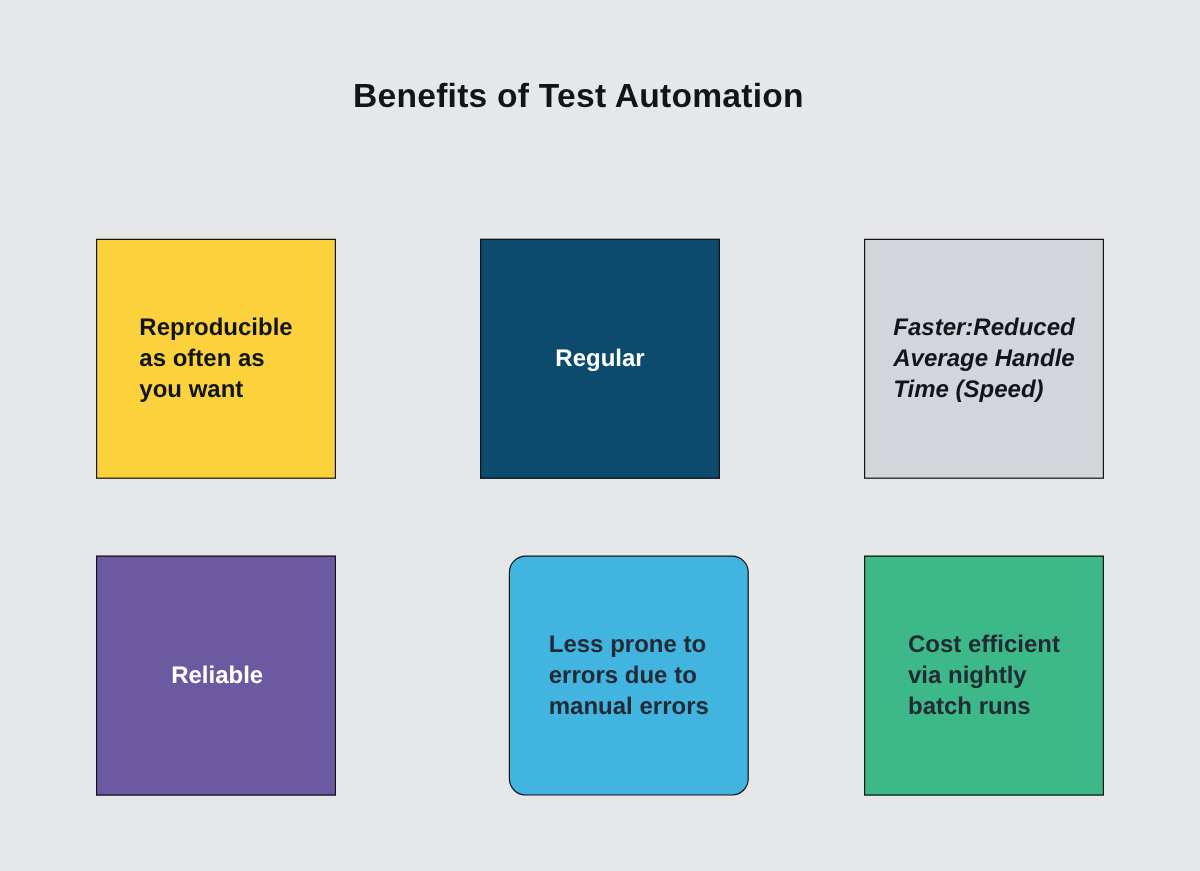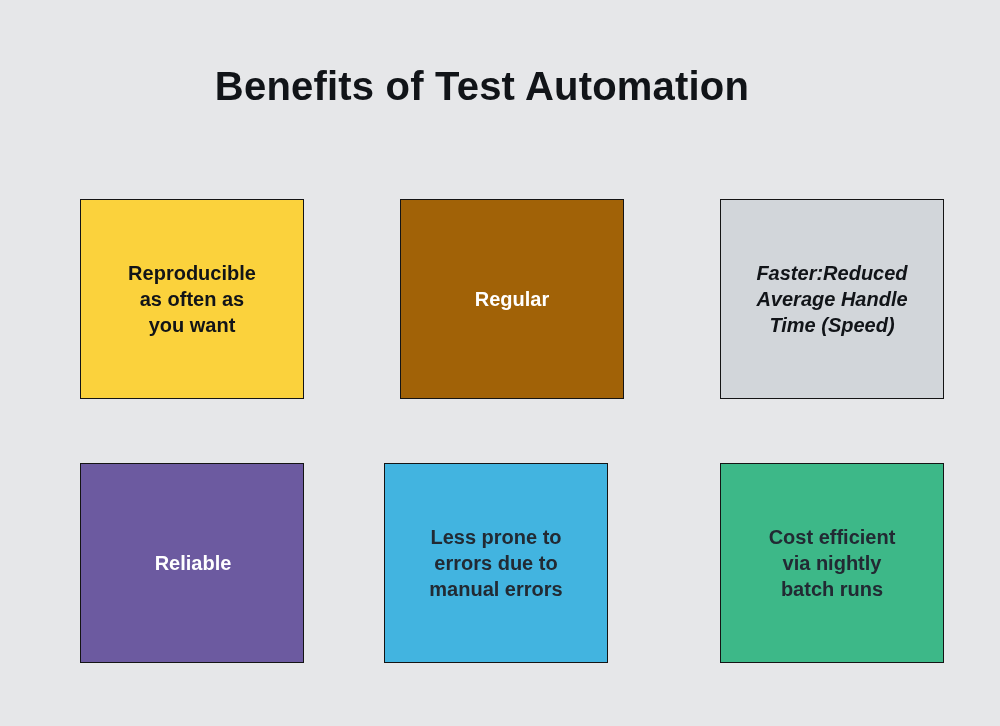--- a/index.html
+++ b/index.html
@@ -15,61 +15,60 @@
     height: 726px;
     background: #e6e7e9;
     overflow: hidden;
   }
   .page-title {
     position: absolute;
     top: 64px;
     left: 0;
     width: 964px; 
     text-align: center;
-    font-size: 40px;
+    font-size: 28px;
     font-weight: 700;
     color: #111418;
     letter-spacing: 0.2px;
   }
   .card {
     position: absolute;
-    width: 224px;
+    width: 200px;
     height: 200px;
     box-sizing: border-box;
     border: 1.5px solid #141414;
     display: flex;
     align-items: center;
     justify-content: center;
-    text-align: center;
     font-size: 20px;
     font-weight: 700;
     line-height: 26px;
     white-space: pre-line;
     padding: 0 14px;
   }
   
   .card.r0c0 { left: 80px;  top: 199px; }
   .card.r0c1 { left: 400px; top: 199px; }
   .card.r0c2 { left: 720px; top: 199px; font-style: italic; }
   .card.r1c0 { left: 80px;  top: 463px; }
-  .card.r1c1 { left: 384px; top: 463px; }
+  .card.r1c1 { left: 424px; top: 463px; border-radius: 14px; }
   .card.r1c2 { left: 720px; top: 463px; }
 </style>
 </head>
 <body>
 
 <div class="canvas">
 
   <div class="page-title">Benefits of Test Automation</div>
 
   <div class="card r0c0" style="background: rgb(251, 210, 60); color: rgb(17, 20, 24);">Reproducible
 as often as
 you want</div>
 
-  <div class="card r0c1" style="background: #a16207; color: rgb(255, 255, 255);">Regular</div>
+  <div class="card r0c1" style="background: #0c4a6e; color: rgb(255, 255, 255);">Regular</div>
 
   <div class="card r0c2" style="background: rgb(210, 214, 218); color: rgb(17, 20, 24);">Faster:Reduced
 Average Handle
 Time (Speed)</div>
 
   <div class="card r1c0" style="background: rgb(108, 90, 160); color: rgb(255, 255, 255); padding-left: 16px;">Reliable</div>
 
   <div class="card r1c1" style="background: rgb(66, 180, 224); color: rgb(34, 42, 51);">Less prone to
 errors due to
 manual errors</div>

